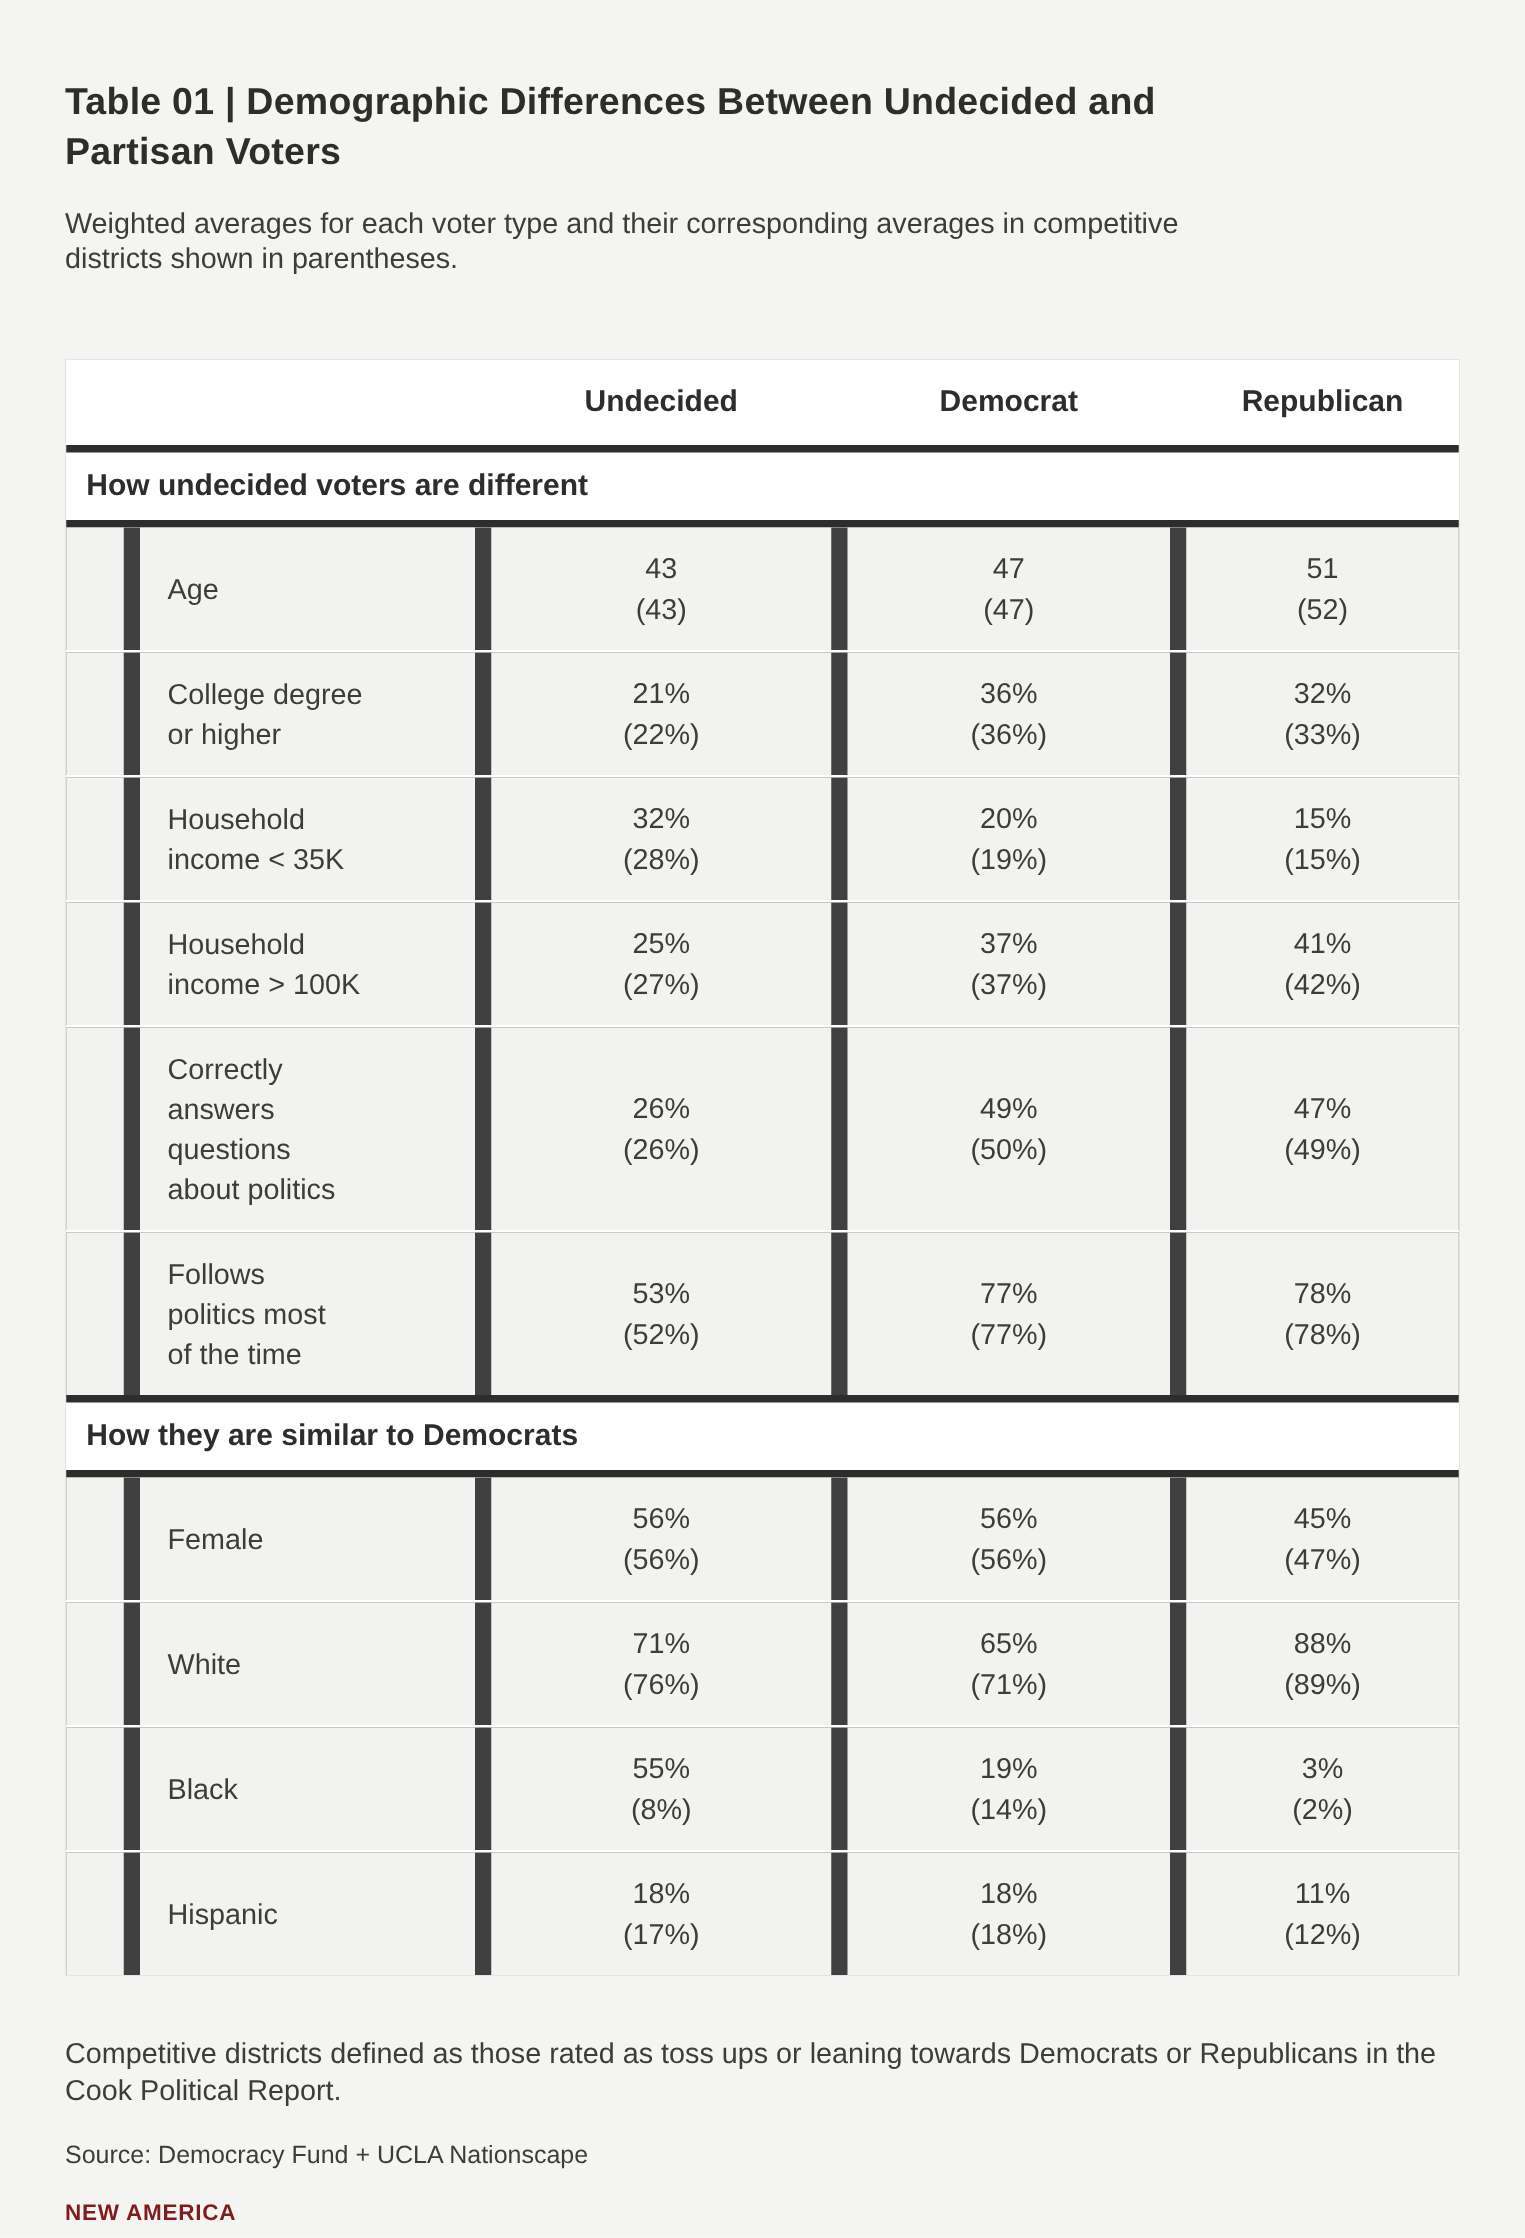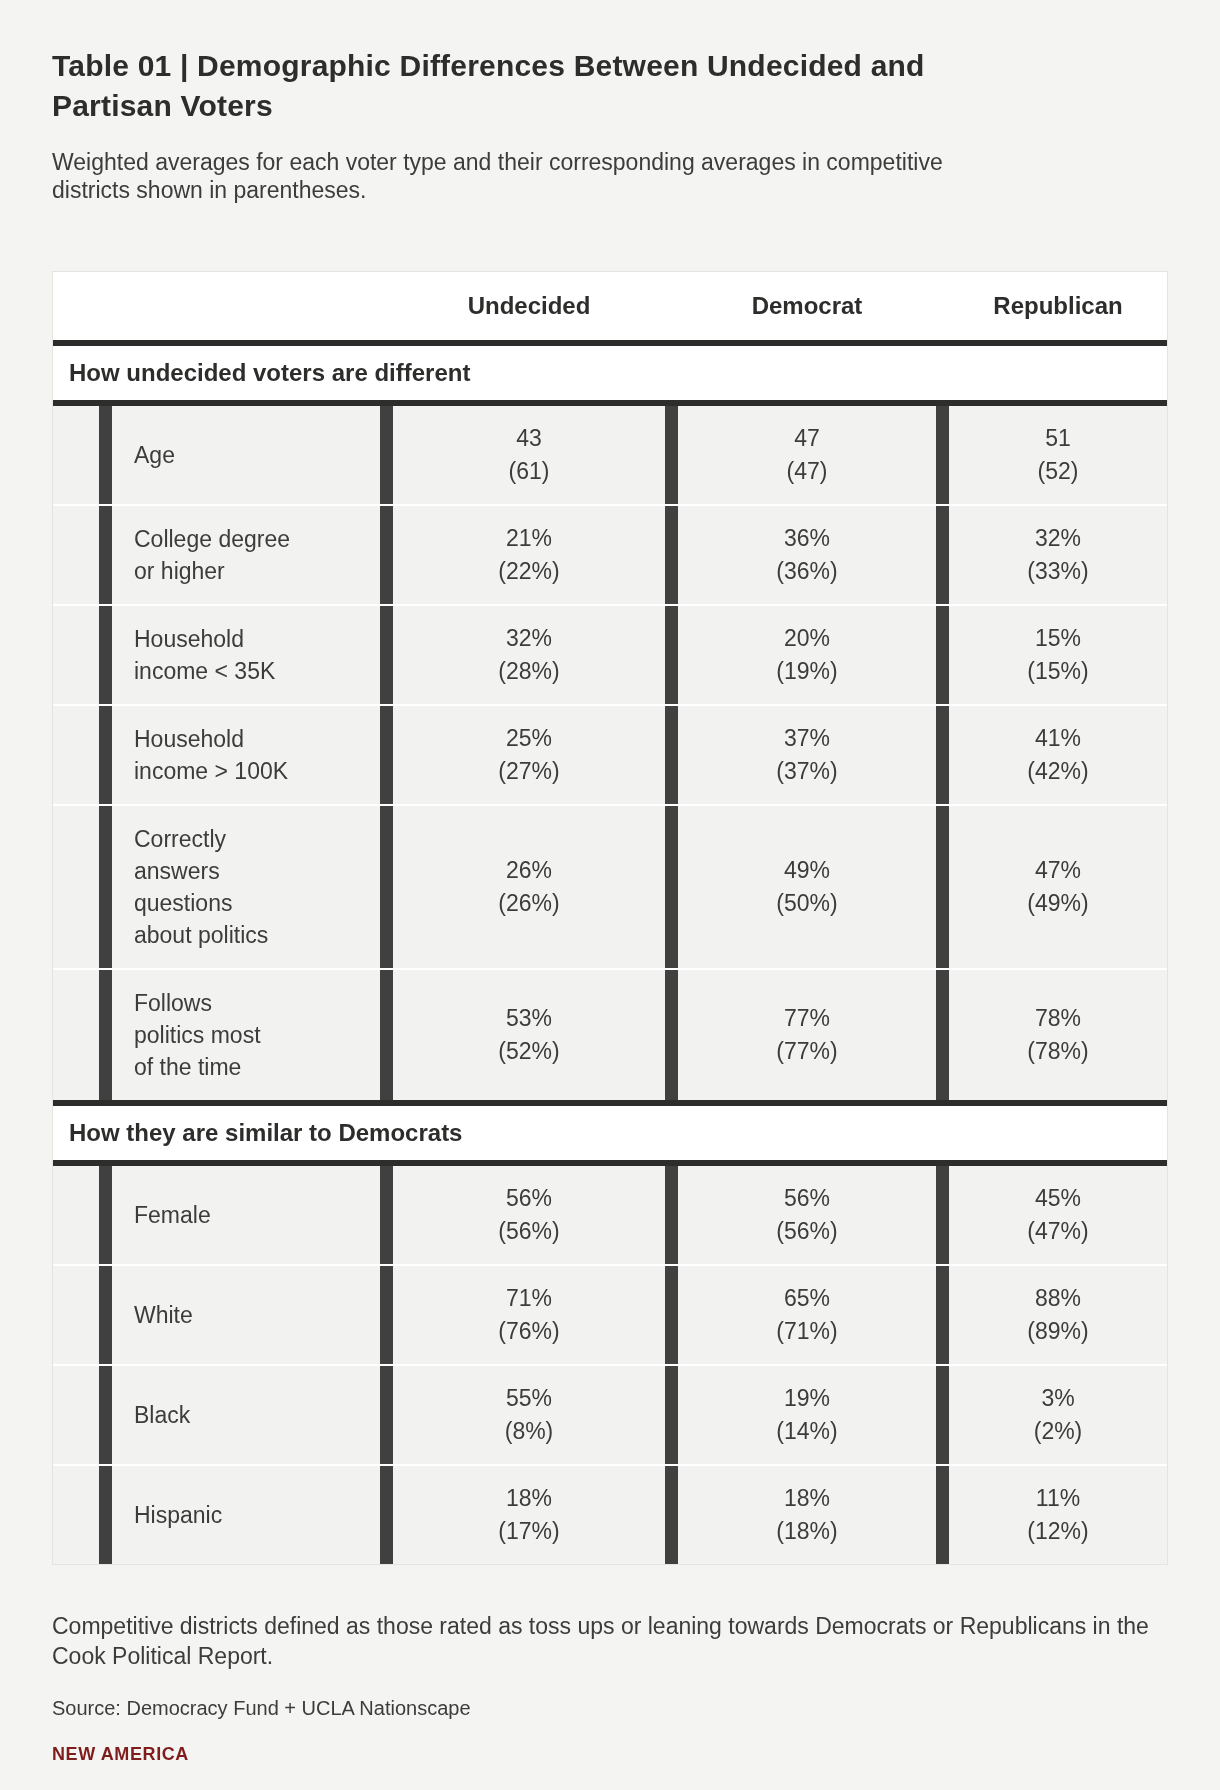--- a/index.html
+++ b/index.html
@@ -6,21 +6,21 @@
   body {
     background: #f4f4f2;
     font-family: "Liberation Sans", "DejaVu Sans", sans-serif;
     color: #3c3c3b;
   }
   .page {
     position: relative;
     width: 1220px;
     height: 1790px;
     box-sizing: border-box;
-    padding: 46px 52px 0 52px;
+    padding: 62px 52px 0 52px;
     background: #f4f4f2;
     overflow: hidden;
   }
   .title {
     margin: 0 0 22px 0;
     font-size: 30px;
     line-height: 40px;
     font-weight: bold;
     color: #2d2d2c;
     max-width: 950px;
@@ -127,21 +127,21 @@
       <div class="col-label">Republican</div>
     </div>
     <div id="table-body">
         <div class="section-band">How undecided voters are different</div>
         <div class="rows">
           <div class="row grid-cols">
             <div class="cell indent"></div>
             <div class="cell label">Age</div>
             <div class="cell value">
               <div class="main">43</div>
-              <div class="paren">(61)</div>
+              <div class="paren">(43)</div>
             </div>
             <div class="cell value">
               <div class="main">47</div>
               <div class="paren">(47)</div>
             </div>
             <div class="cell value">
               <div class="main">51</div>
               <div class="paren">(52)</div>
             </div>
           </div>

